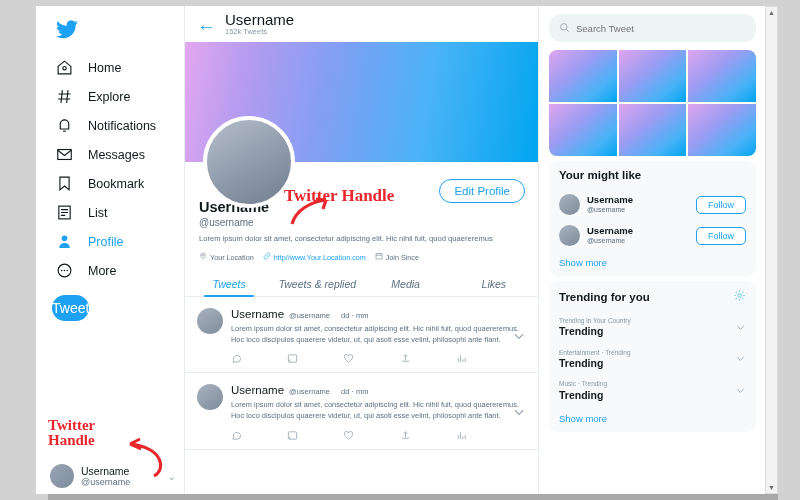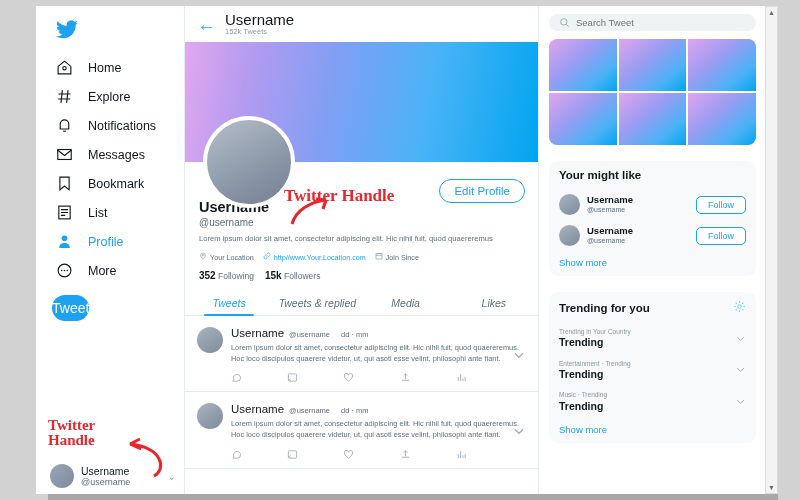--- a/index.html
+++ b/index.html
@@ -116,30 +116,30 @@
   .t-handle { font-size: 7.5px; color: #5b7083; }
   .t-date { font-size: 7.5px; color: #5b7083; margin-left: 6px; }
   .t-text { font-size: 7.4px; color: #5b7083; line-height: 1.5; margin-top: 3px; }
   .t-actions { display: flex; margin-top: 8px; padding-right: 14px; }
   .t-actions .act { flex: 1; color: #9aa6b2; display: flex; }
   .t-chev { position: absolute; right: 12px; top: 32px; color: #9aa6b2; }
 
   
   .right { flex: 1; background: #fff; padding: 8px 10px 0 10px; overflow: hidden; }
   .search {
-    display: flex; align-items: center; gap: 6px; height: 17px;
+    display: flex; align-items: center; gap: 6px; height: 28px;
     background: #eef3f4; border-radius: 12px; padding: 0 10px;
   }
   .search input {
     border: none; background: transparent; outline: none; width: 100%;
     font-size: 9.5px; color: #5b7083; font-family: inherit;
   }
   .grid { display: grid; grid-template-columns: repeat(3,1fr); gap: 2px; margin-top: 8px; border-radius: 8px; overflow: hidden; }
   .grid div { height: 52px; background: linear-gradient(140deg,#e0a5ef,#9b9cf2 40%,#49b2f7 75%,#00a5f0); }
-  .card { background: #f7f9fa; border-radius: 9px; margin-top: 16px; overflow: hidden; }
+  .card { background: #f7f9fa; border-radius: 9px; margin-top: 5px; overflow: hidden; }
   .card-h {
     font-size: 11.5px; font-weight: bold; color: #11181c;
     padding: 8px 10px; display: flex; align-items: center; justify-content: space-between;
   }
   .sug { display: flex; align-items: center; gap: 7px; padding: 5px 10px; }
   .sug-av { width: 21px; height: 21px; border-radius: 50%; flex: 0 0 21px; background: linear-gradient(145deg,#a9b3c0,#7f8b9b); }
   .sug-n { font-size: 9.5px; color: #11181c; font-weight: bold; line-height: 1.1; }
   .sug-h { font-size: 7px; color: #5b7083; line-height: 1.2; }
   .follow {
     margin-left: auto; border: 1px solid #1da1f2; color: #1da1f2;
@@ -317,30 +317,20 @@
             <span>
               <svg width="8" height="8" viewBox="0 0 24 24" fill="none" stroke="#8899a6" stroke-width="2">
                   <rect x="3" y="5" width="18" height="16"></rect>
                   <path d="M3 10h18M8 3v4M16 3v4"></path>
                 </svg>
             </span>
             <span>Join Since</span>
           </span>
         </div>
 
-        <div class="p-stats">
-          <span>
-            <b>352</b>
-            <span>Following</span>
-          </span>
-          <span>
-            <b>15k</b>
-            <span>Followers</span>
-          </span>
-        </div>
       </div>
 
       <div class="tabs">
         <div class="tab active">Tweets</div>
         <div class="tab">Tweets &amp; replied</div>
         <div class="tab">Media</div>
         <div class="tab">Likes</div>
       </div>
 
       <div class="tweet">

